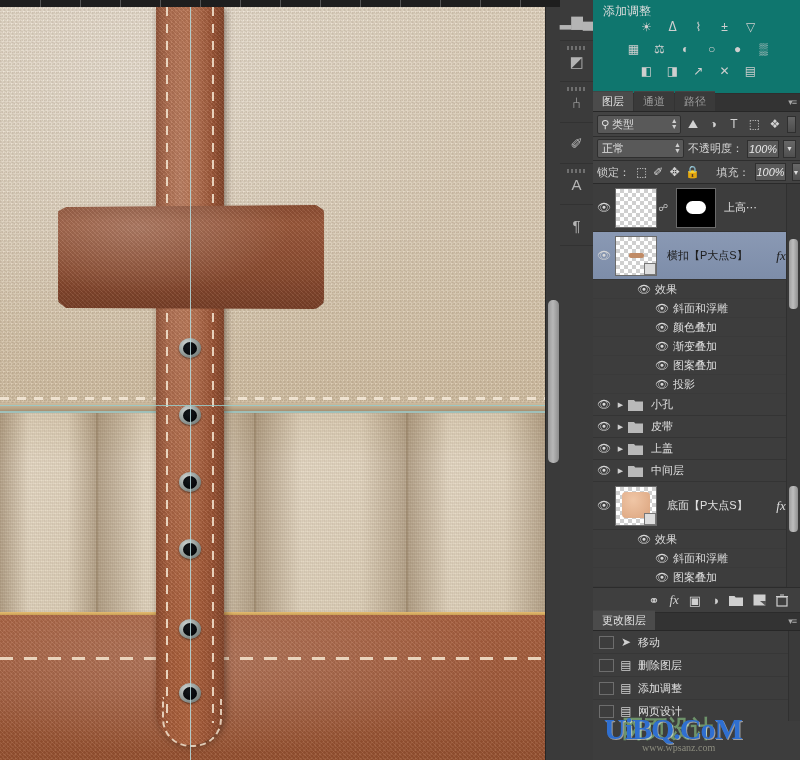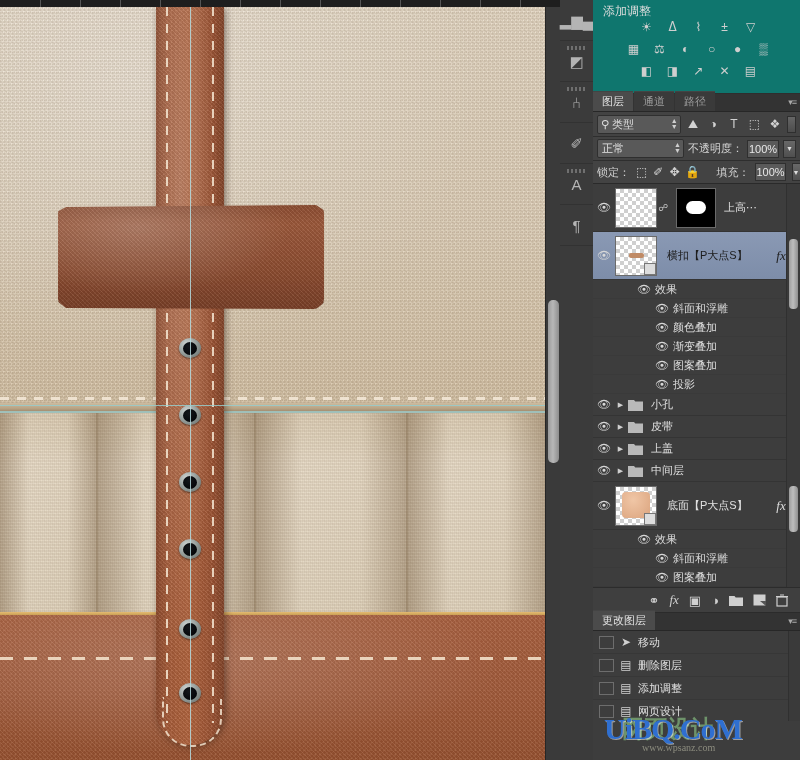--- a/index.html
+++ b/index.html
@@ -136,21 +136,21 @@
      display:flex;align-items:center;padding:0 3px;gap:3px;color:#ddd;font-size:11px;position:relative;}
   .spin{position:absolute;right:2px;top:2px;font-size:7px;line-height:6px;color:#cfcfcf;text-align:center;}
   .filt-ic{width:17px;height:17px;display:flex;align-items:center;justify-content:center;color:#d2d2d2;font-size:12px;}
   .filt-tog{width:7px;height:15px;background:linear-gradient(180deg,#666,#4c4c4c);border:1px solid #2f2f2f;margin-left:auto;}
 
   .blend{height:23px;background:#434343;border-bottom:1px solid #2e2e2e;display:flex;align-items:center;padding:0 4px;gap:4px;}
   .blend-sel{width:92px;height:17px;background:#595959;border:1px solid #2f2f2f;border-radius:2px;
      display:flex;align-items:center;padding:0 4px;color:#e2e2e2;font-size:11px;position:relative;}
   .lbl{color:#d4d4d4;font-size:11px;white-space:nowrap;}
   .numbox{width:36px;height:16px;background:#5a5a5a;border:1px solid #2f2f2f;color:#e8e8e8;
-     font-size:11px;display:flex;align-items:center;justify-content:center;}
+     font-size:11px;display:flex;align-items:center;justify-content:center;font-style:italic;}
   .arrowbtn{width:13px;height:16px;background:linear-gradient(180deg,#686868,#4f4f4f);border:1px solid #2f2f2f;
      display:flex;align-items:center;justify-content:center;color:#ddd;font-size:7px;}
 
   .lockrow{height:22px;background:#434343;border-bottom:1px solid #2a2a2a;display:flex;align-items:center;padding:0 4px;gap:6px;}
   .lock-ic{width:15px;height:15px;display:flex;align-items:center;justify-content:center;color:#d4d4d4;font-size:12px;}
 
   
   .layers{position:relative;height:403px;background:#3d3d3d;overflow:hidden;}
   .lrow{position:relative;height:47px;border-bottom:1px solid #343434;display:flex;align-items:center;}
   .lrow.sel{background:linear-gradient(180deg,#8a99b4,#7d8da9);}

